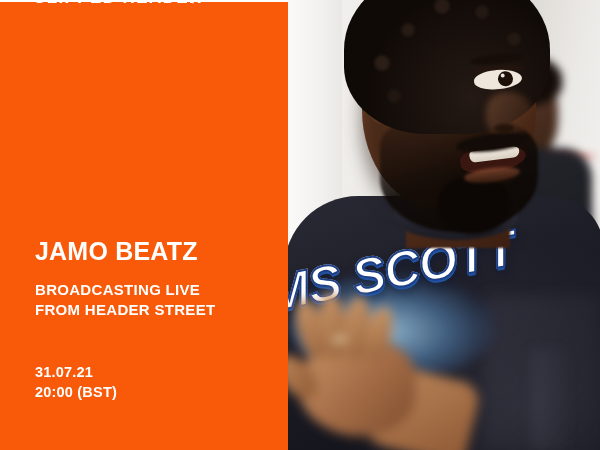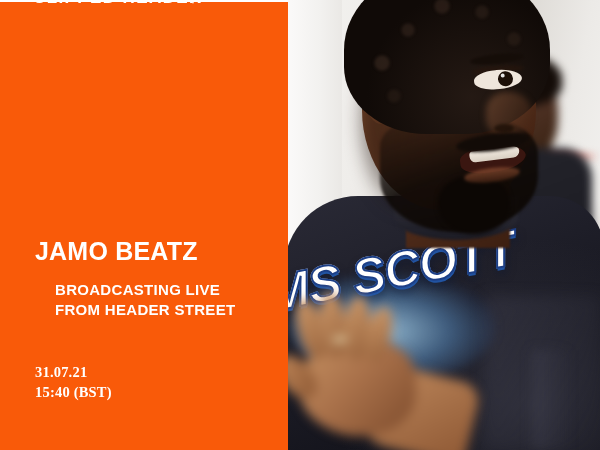--- a/index.html
+++ b/index.html
@@ -79,33 +79,33 @@
   .subtitle {
     position: absolute;
     left: 35px;
     top: 278px;
     font-size: 15px;
     font-weight: 700;
     color: #ffffff;
     letter-spacing: 0.3px;
     line-height: 20px;
   }
-  .subtitle div { white-space: nowrap; margin-left: 20px; }
+  .subtitle div { white-space: nowrap; }
 
   .datetime {
     position: absolute;
     left: 35px;
     top: 360px;
     font-size: 14.5px;
     font-weight: 700;
     color: #ffffff;
     letter-spacing: 0.2px;
     line-height: 20px;
   }
-  .datetime div { white-space: nowrap; font-family: Liberation Serif, serif; }
+  .datetime div { white-space: nowrap; }
 
   
   .photo {
     position: absolute;
     left: 288px;
     top: 0;
     width: 312px;
     height: 450px;
     overflow: hidden;
     background: #e9e7e4;
@@ -590,21 +590,21 @@
 
     <div class="artist-name">JAMO BEATZ</div>
 
     <div class="subtitle">
       <div>BROADCASTING LIVE</div>
       <div>FROM HEADER STREET</div>
     </div>
 
     <div class="datetime">
       <div>31.07.21</div>
-      <div>15:40 (BST)</div>
+      <div>20:00 (BST)</div>
     </div>
 
   </div>
 
   <div class="photo">
 
     <div class="bg-wall"></div>
     <div class="bg-wall-edge"></div>
     <div class="bg-doorframe"></div>
     <div class="bg-soft-light"></div>

